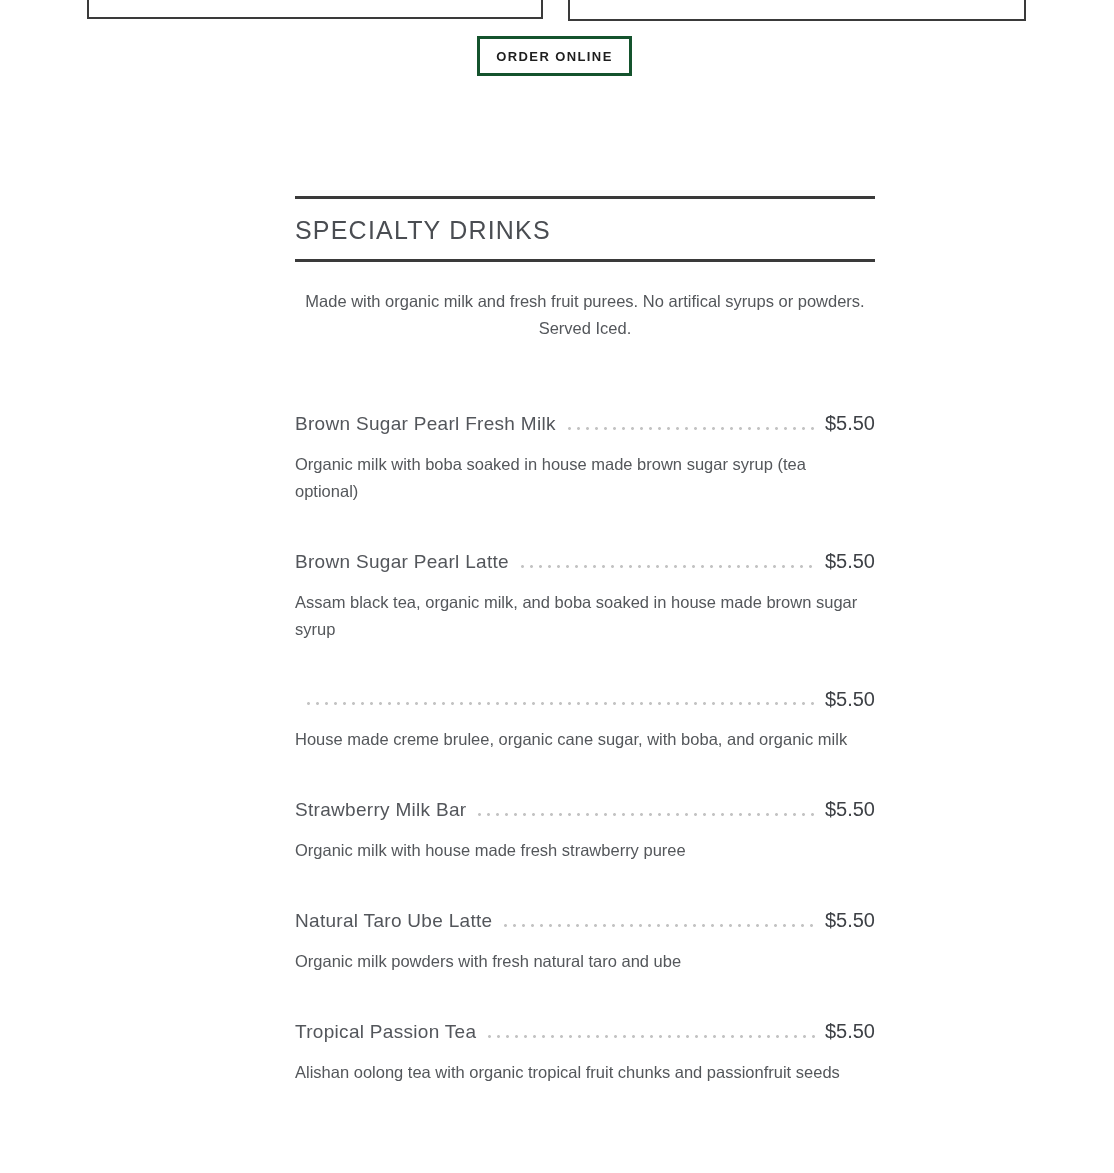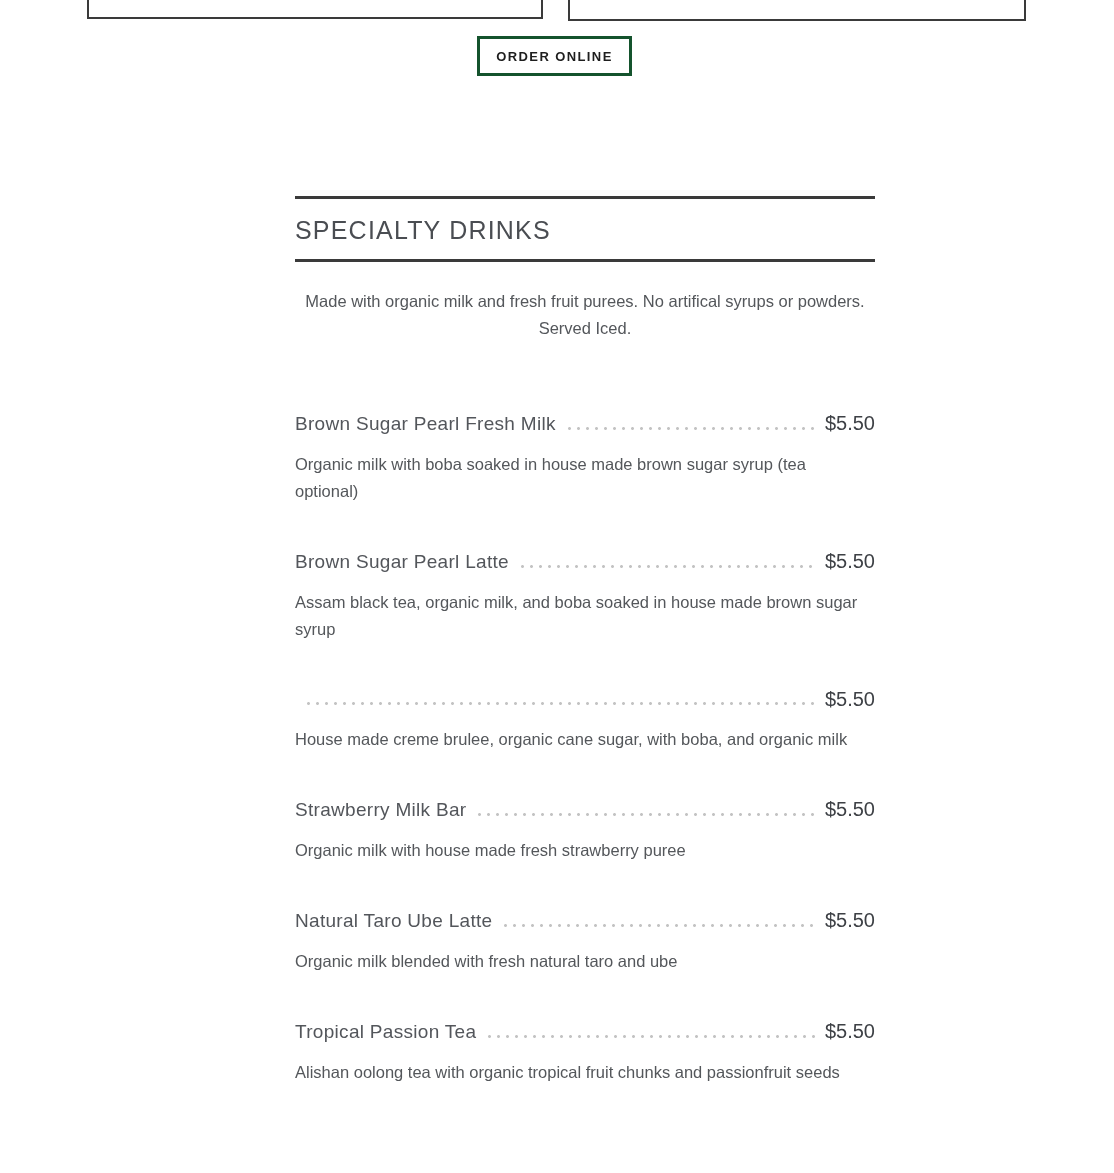--- a/index.html
+++ b/index.html
@@ -167,21 +167,21 @@
     </div>
     <p class="item-desc">Organic milk with house made fresh strawberry puree</p>
   </div>
 
   <div class="menu-item">
     <div class="item-head">
       <span class="item-name">Natural Taro Ube Latte</span>
       <span class="leader"></span>
       <span class="item-price">$5.50</span>
     </div>
-    <p class="item-desc">Organic milk blended with fresh natural taro and ube</p>
+    <p class="item-desc">Organic milk powders with fresh natural taro and ube</p>
   </div>
 
   <div class="menu-item">
     <div class="item-head">
       <span class="item-name">Tropical Passion Tea</span>
       <span class="leader"></span>
       <span class="item-price">$5.50</span>
     </div>
     <p class="item-desc">Alishan oolong tea with organic tropical fruit chunks and passionfruit seeds</p>
   </div>

